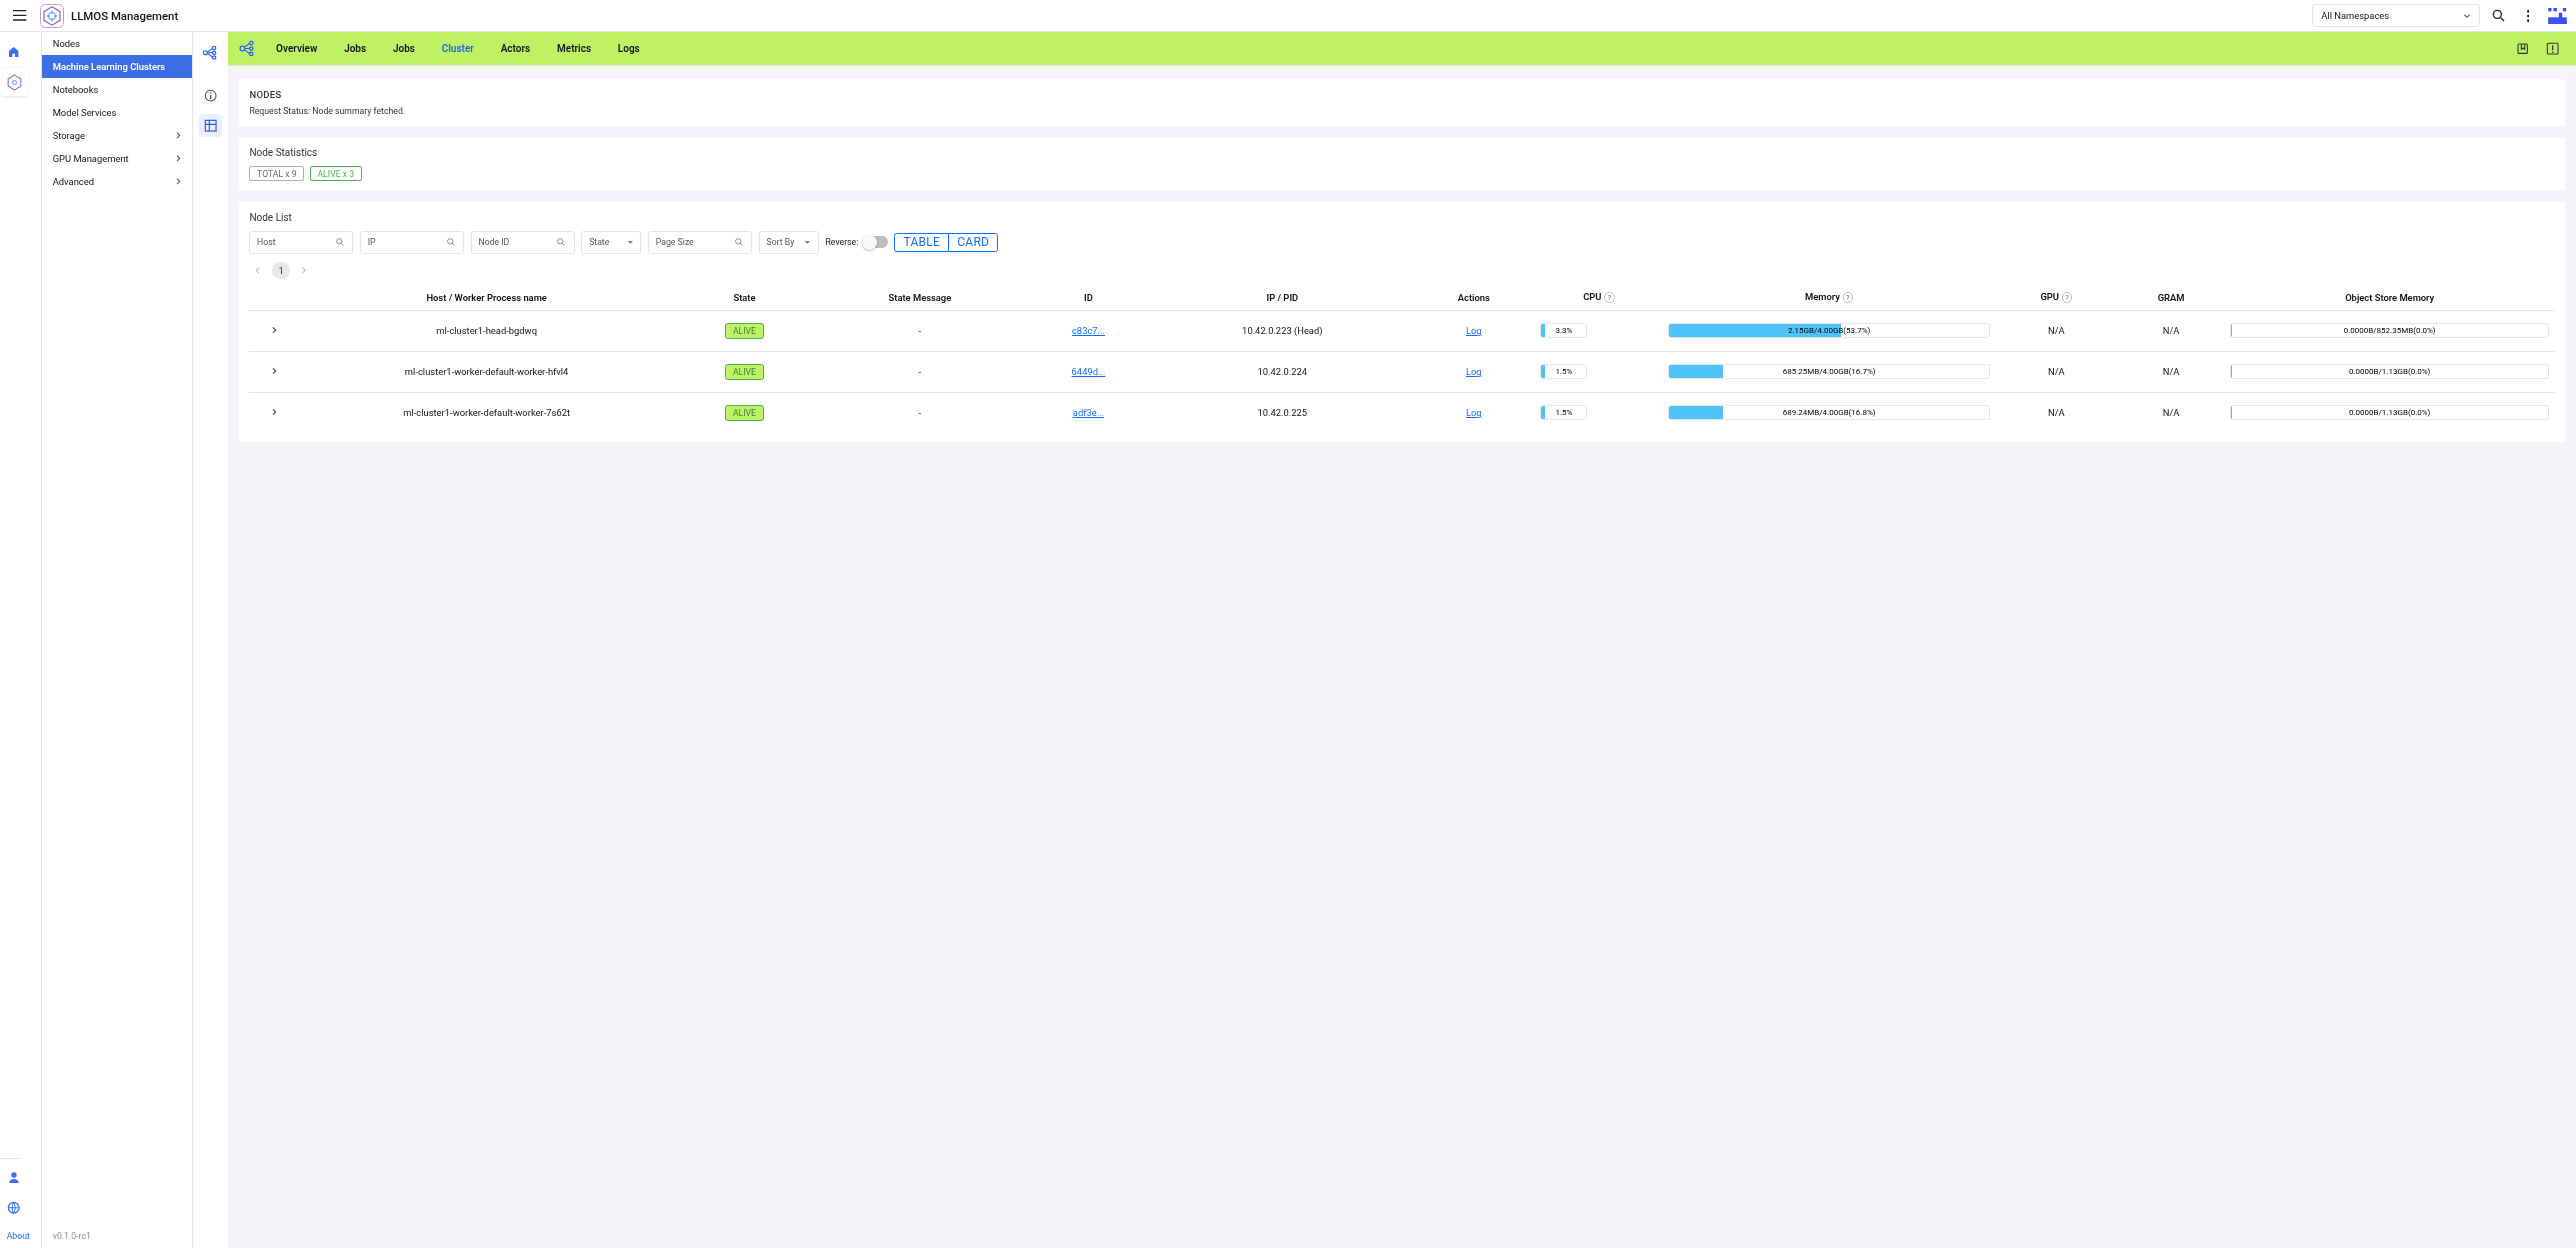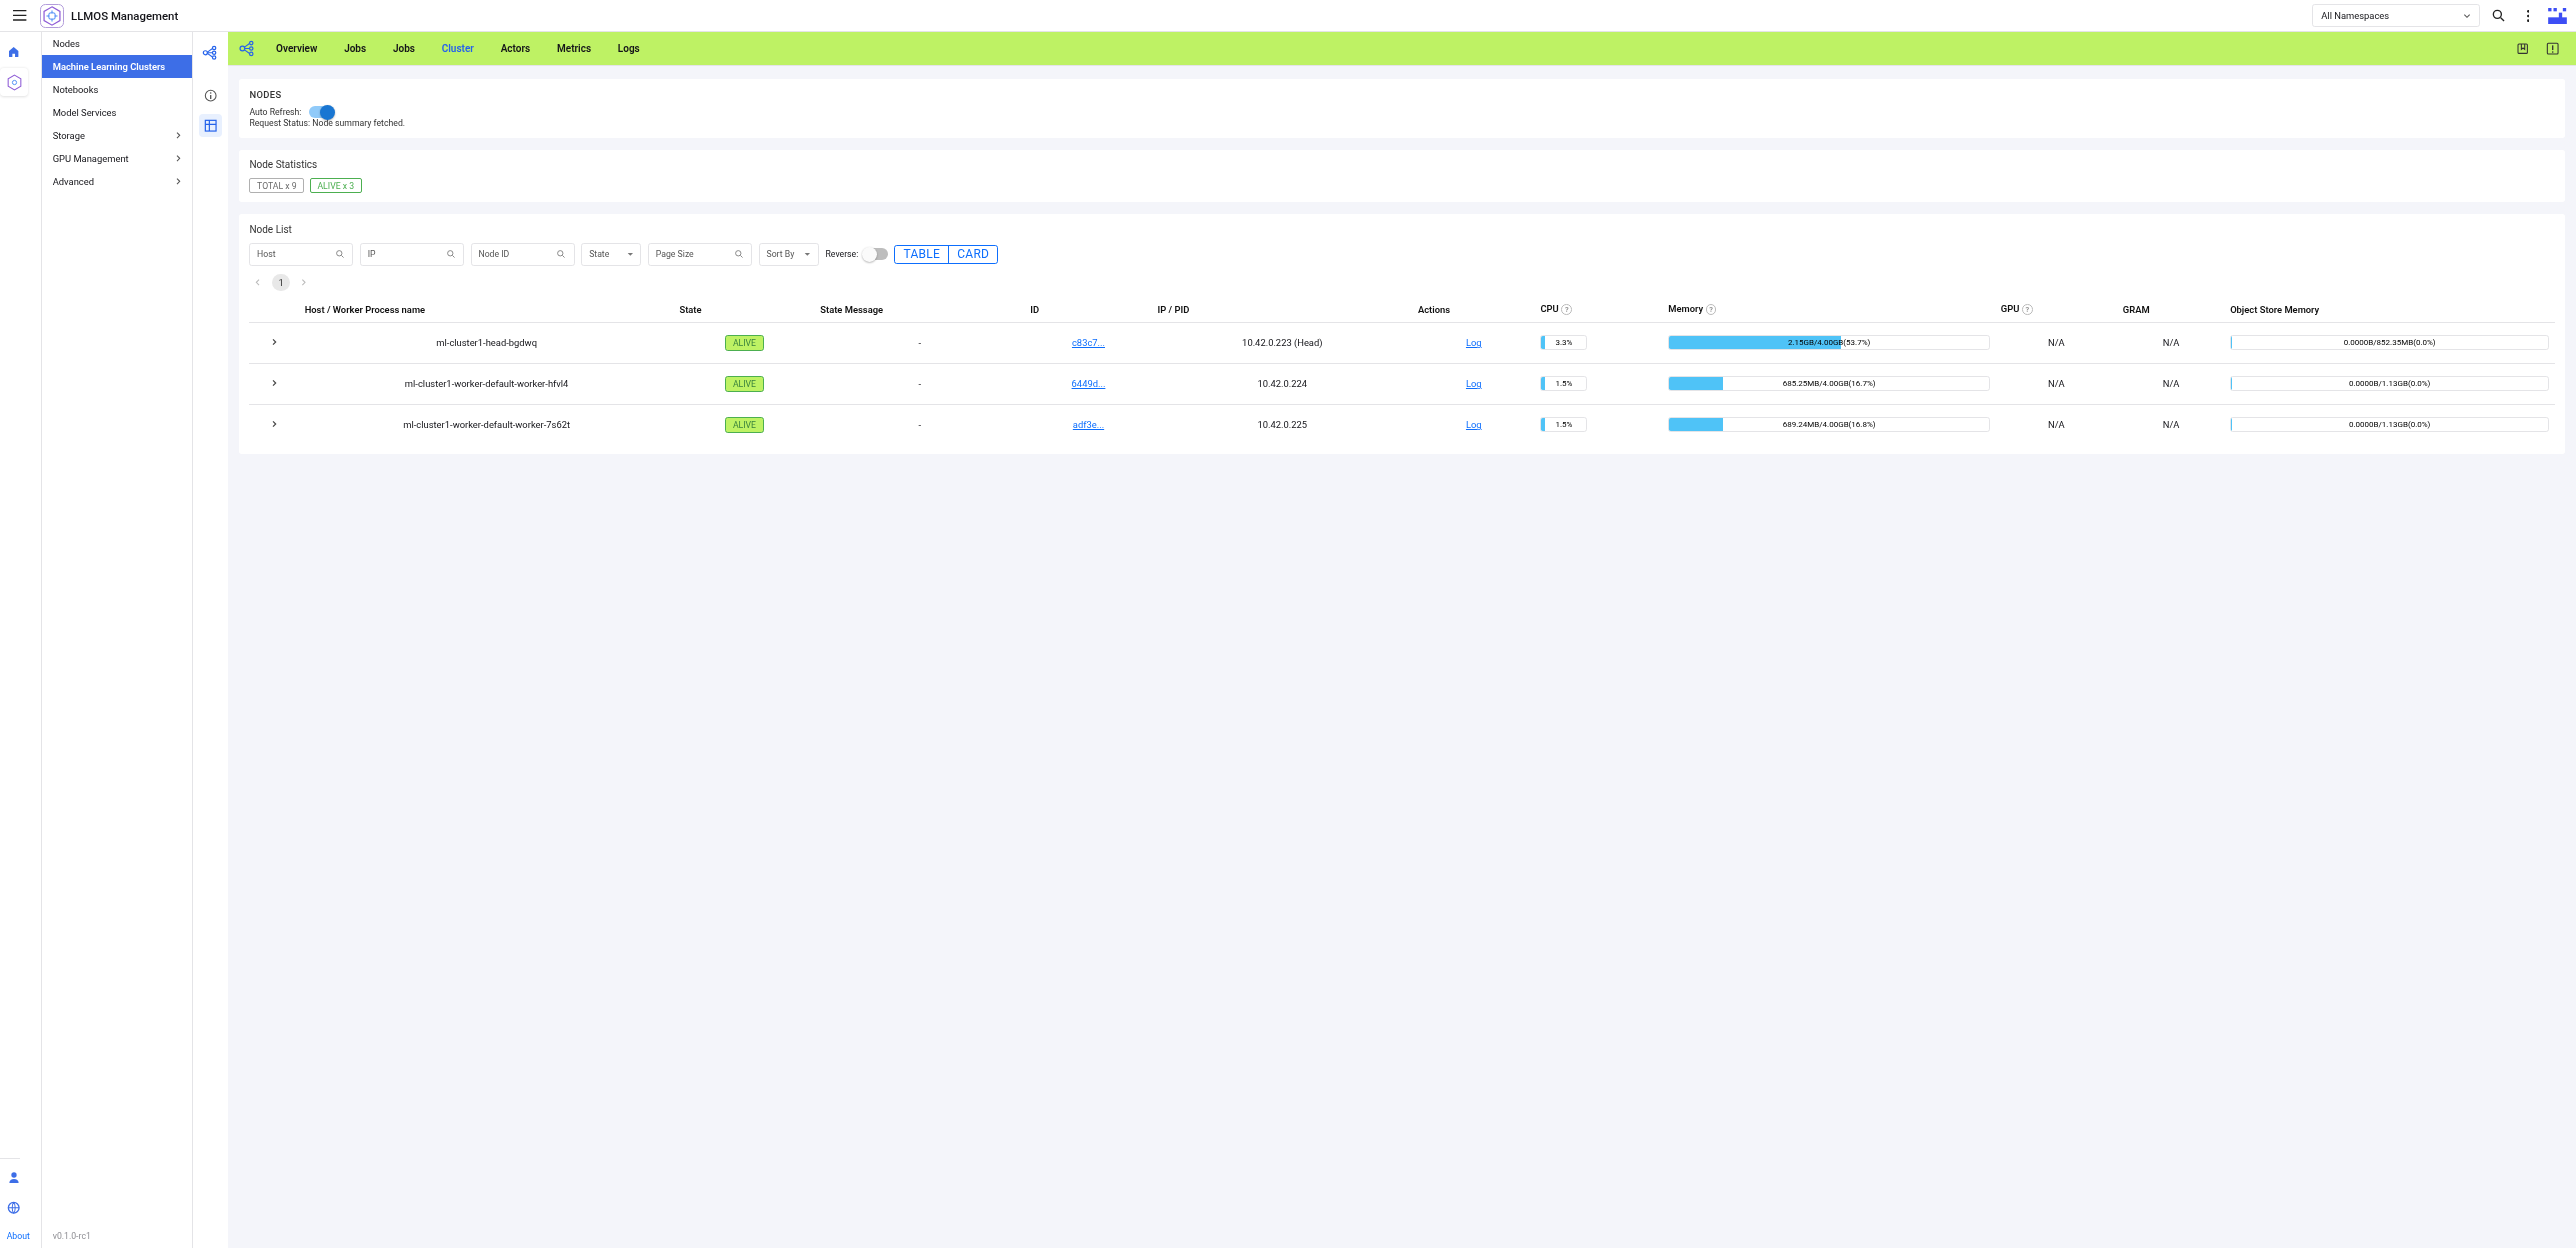--- a/index.html
+++ b/index.html
@@ -70,21 +70,21 @@
   .fld .spacer{flex:1}
   .fld svg{flex-shrink:0}
   .btn-group{display:flex;border:0.7px solid var(--blue2);border-radius:2.7px;overflow:hidden;height:19px}
   .btn-group .bg-btn{padding:0 8px;display:flex;align-items:center;font-size:12px;color:var(--blue2);cursor:pointer;letter-spacing:0.3px}
   .btn-group .bg-btn+.bg-btn{border-left:0.7px solid var(--blue2)}
   .pager{display:flex;align-items:center;gap:5.4px;margin-bottom:5.4px}
   .pager .pg{width:17.5px;height:17.5px;border-radius:50%;display:flex;align-items:center;justify-content:center;color:#999;cursor:pointer}
   .pager .pg.cur{background:#e8e8e8;color:#333}
   
   .tbl{width:100%;min-width:792px;border-collapse:collapse}
-  .tbl th{font-weight:600;font-size:9.4px;padding:6.7px 5.4px;text-align:left;color:#111;white-space:nowrap}
+  .tbl th{font-weight:600;font-size:9.4px;padding:6.7px 5.4px;text-align:center;color:#111;white-space:nowrap}
   .tbl td{padding:12px 5.4px;text-align:center;border-top:0.7px solid var(--border);font-size:9.4px;vertical-align:middle;white-space:nowrap}
   .tbl td.name{white-space:normal;max-width:94px}
   .state-chip{display:inline-block;border:0.7px solid var(--green);background:#bef264;color:#3a833d;border-radius:2.7px;padding:2px 6.7px;font-size:8.7px}
   .link{color:var(--blue2);cursor:pointer;text-decoration:underline}
   .progress{display:flex;align-items:center;border:0.7px solid var(--border);border-radius:2.7px;height:14.8px;min-width:97px;overflow:hidden;position:relative;font-size:8px;background:#fff}
   .progress .fill{position:absolute;left:0;top:0;bottom:0;background:var(--progress-fill)}
   .progress .lbl{position:relative;z-index:1;width:100%;text-align:center;padding:0 5.4px;color:#000}
   .progress.short{min-width:34px;max-width:47px;justify-content:center}
   .progress.short .fill{width:4px}
   .expand{cursor:pointer;color:#444}
@@ -268,26 +268,20 @@
               <rect x="9" y="14" width="2" height="2" fill="#333"></rect>
             </svg>
         </div>
       </div>
     </div>
 
     <div class="content">
 
       <div class="card">
         <h4>NODES</h4>
-        <div class="row">
-          <span>Auto Refresh:</span>
-          <span class="toggle">
-              <span class="knob"></span>
-            </span>
-        </div>
         <div class="row" style="">Request Status: Node summary fetched.</div>
       </div>
 
       <div class="card">
         <p class="card-title">Node Statistics</p>
         <div id="stat-chips"><span class="chip gray">TOTAL x 9</span><span class="chip green">ALIVE x 3</span></div>
       </div>
 
       <div class="card">
         <p class="card-title">Node List</p>

